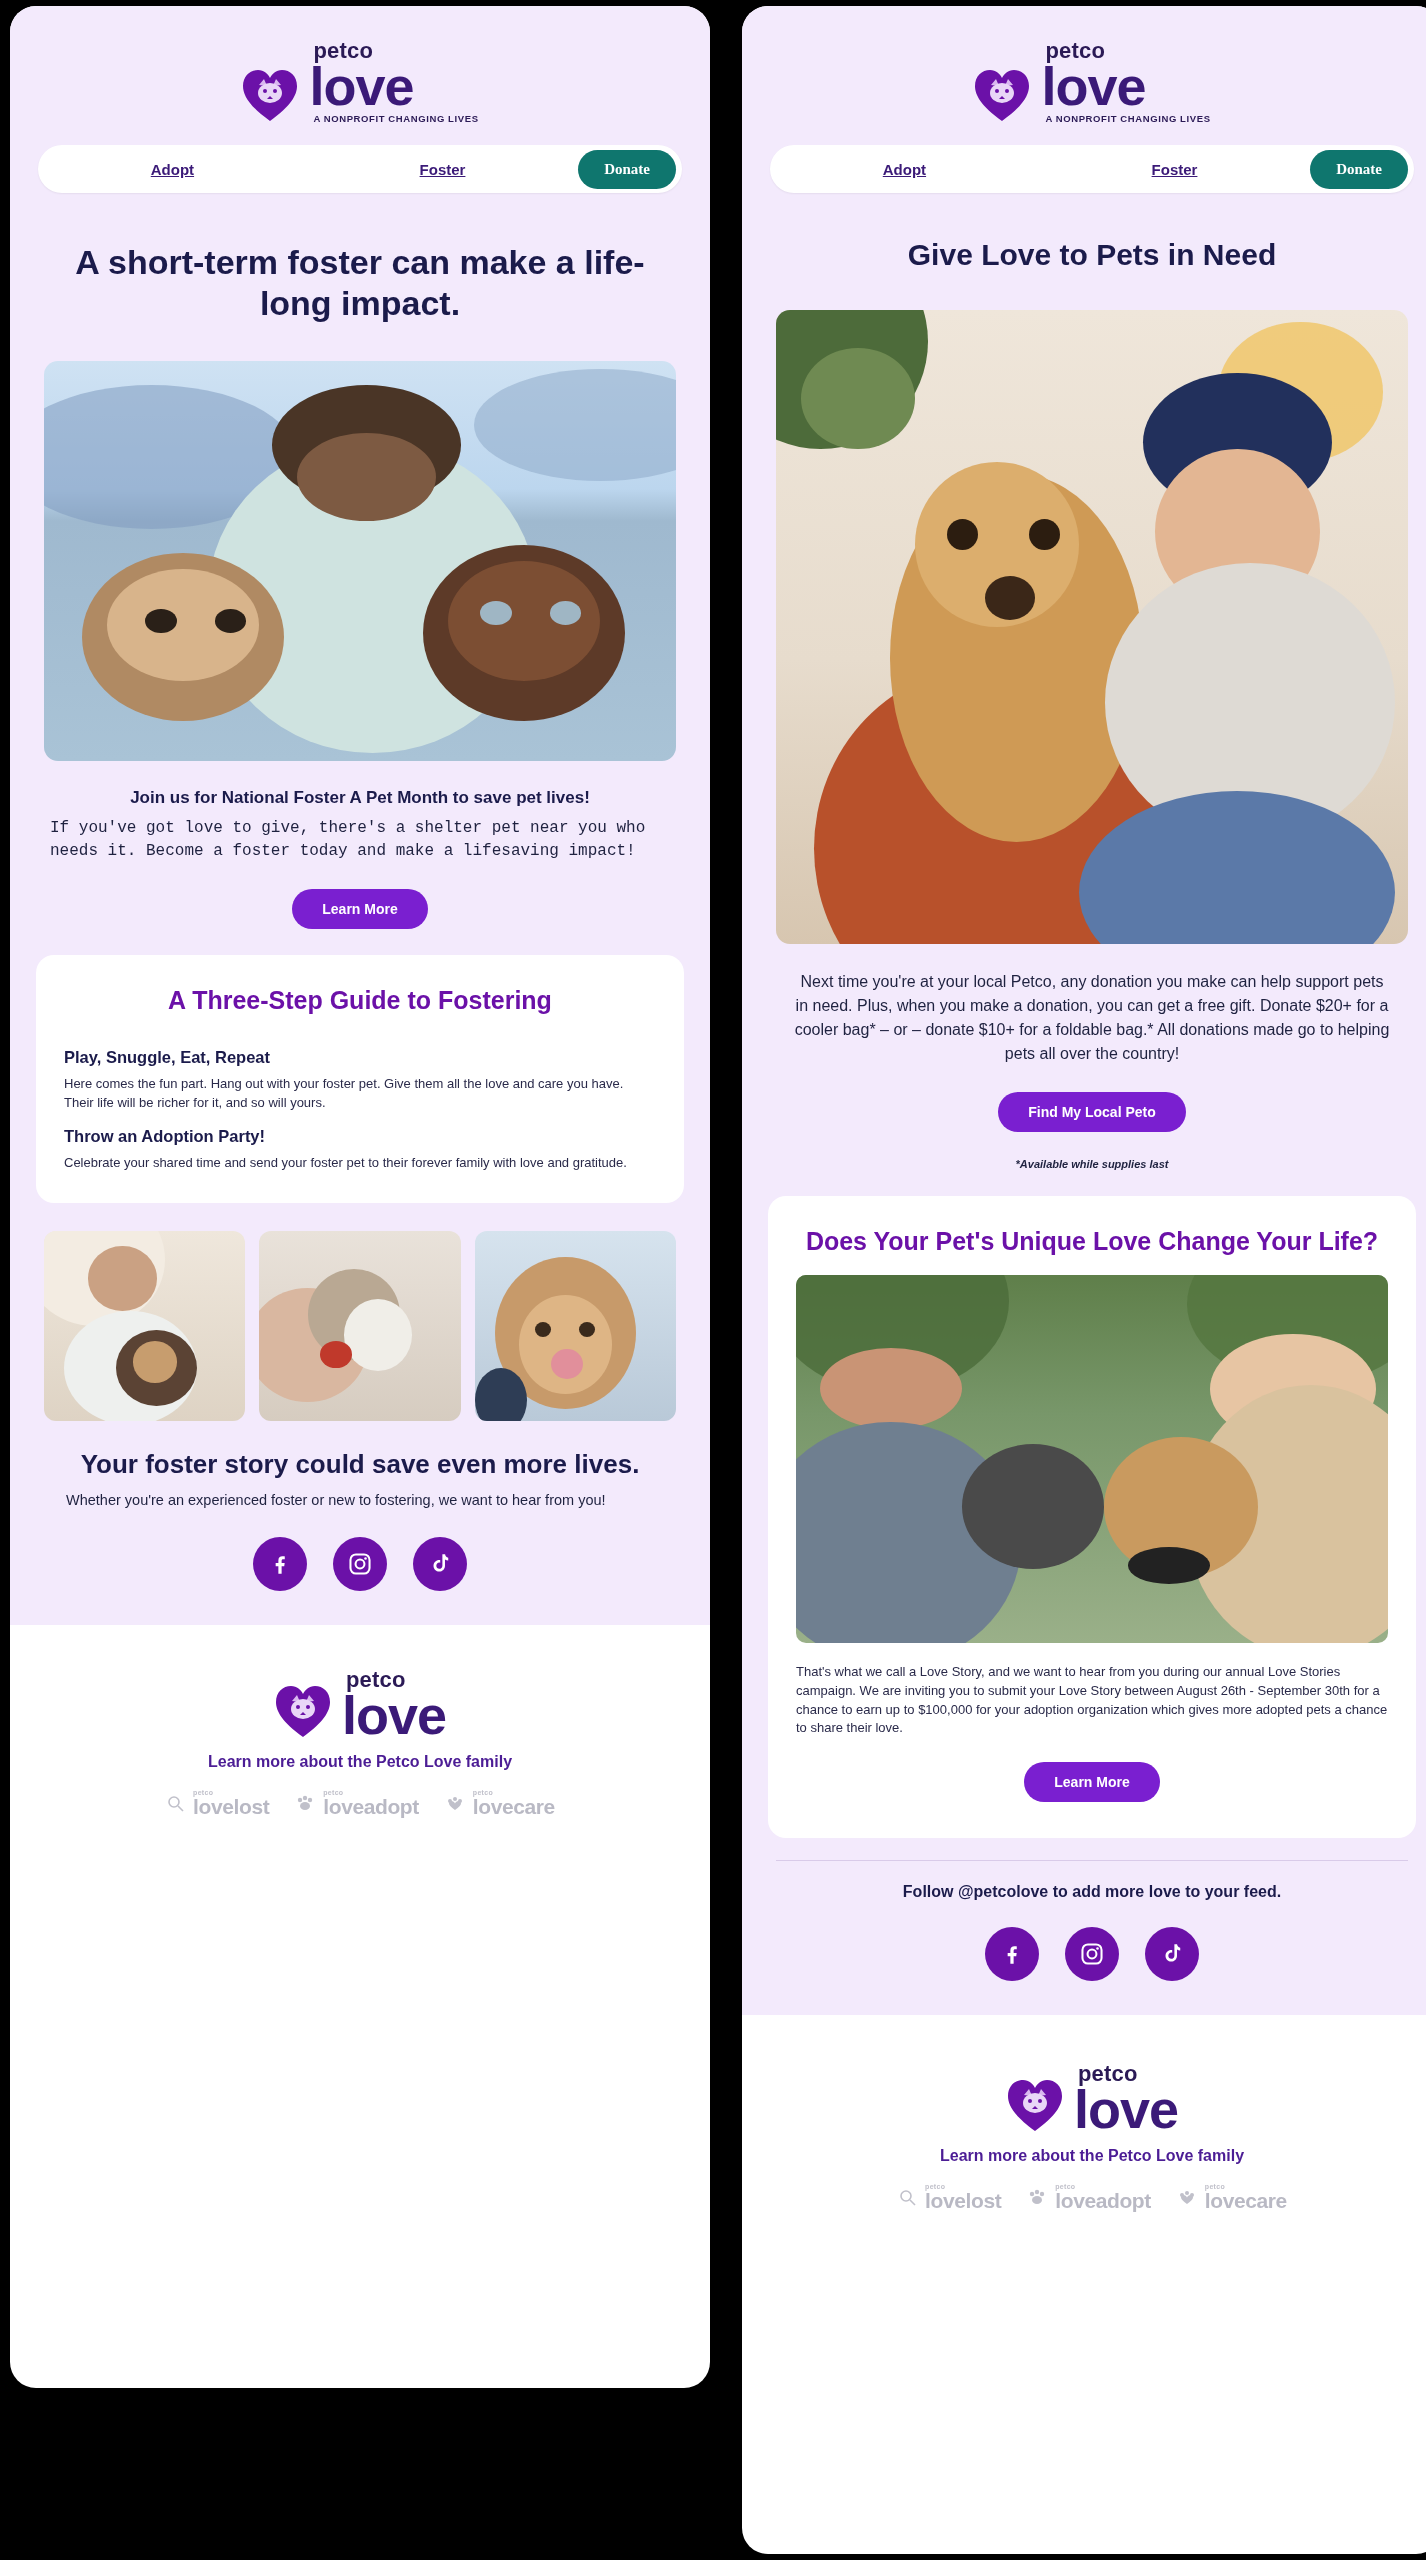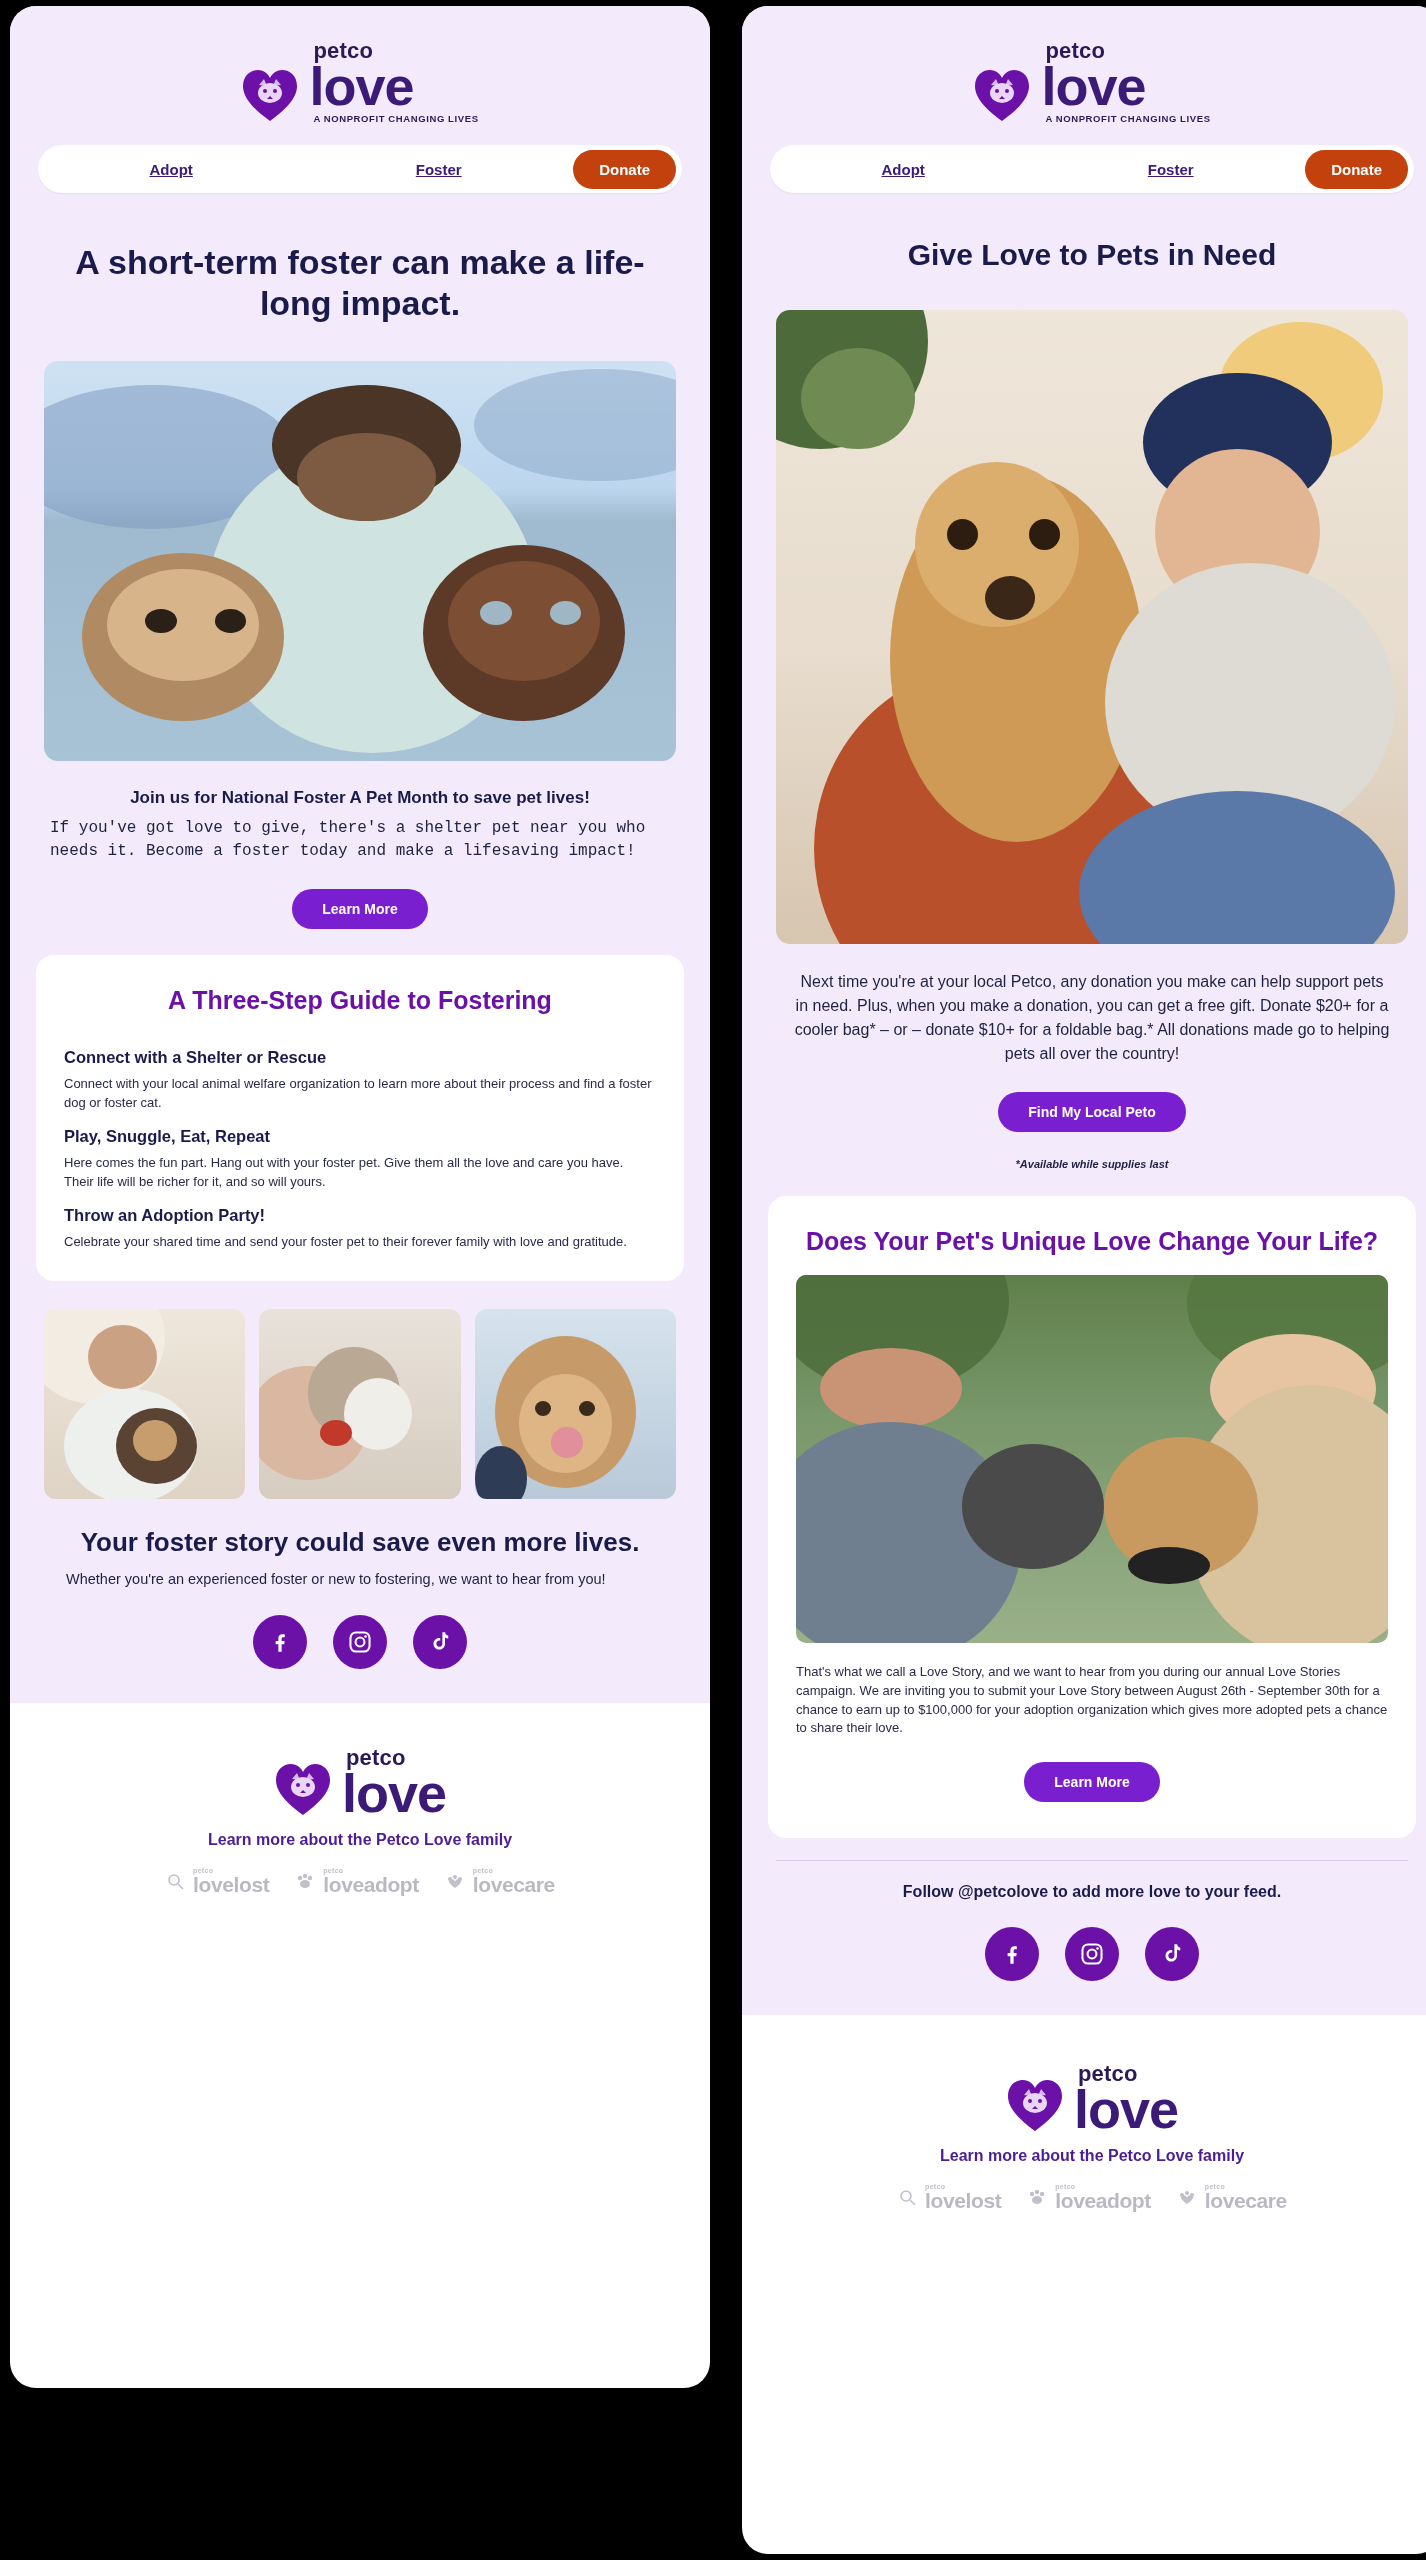--- a/index.html
+++ b/index.html
@@ -19,21 +19,21 @@
   .heart-svg{display:block;}
   .logo-type{display:flex;flex-direction:column;align-items:flex-start;line-height:1;}
   .logo-petco{font-size:22px;font-weight:bold;color:#2b1a56;letter-spacing:.2px;margin-bottom:2px;margin-left:4px;}
   .logo-love{font-size:54px;font-weight:bold;color:#3b1a78;letter-spacing:-1px;line-height:.85;}
   .logo-tag{font-size:9.5px;font-weight:bold;color:#2b1a56;letter-spacing:.6px;margin-top:4px;margin-left:4px;}
 
   
   .navbar{margin:0 28px;background:#fff;border-radius:28px;height:48px;display:flex;align-items:center;justify-content:space-between;padding:0 6px 0 0;box-shadow:0 1px 2px rgba(0,0,0,.06);}
   .nav-links{display:flex;flex:1;justify-content:space-around;align-items:center;}
   .nav-link{font-size:15px;color:#3b1a78;text-decoration:underline;font-weight:600;}
-  .donate-btn{background:#c2410c;color:#fff;font-size:15px;font-weight:bold;border-radius:24px;padding:11px 26px;border:none;}
+  .donate-btn{background:#0f766e;color:#fff;font-size:15px;font-weight:bold;border-radius:24px;padding:11px 26px;border:none;font-family:Liberation Serif, serif;}
 
   
   .headline{font-size:34px;font-weight:bold;color:#1b1b4b;text-align:center;line-height:1.2;padding:26px 40px 14px 40px;}
   .headline2{font-size:30px;font-weight:bold;color:#1b1b4b;text-align:center;line-height:1.2;padding:24px 40px 16px 40px;}
 
   
   .hero{margin:6px 34px 0 34px;border-radius:14px;height:400px;overflow:hidden;position:relative;}
   .hero2{margin:6px 34px 0 34px;border-radius:14px;height:634px;overflow:hidden;position:relative;}
 
   .sub-bold{font-size:17px;font-weight:bold;color:#1b1b4b;text-align:center;padding:26px 34px 8px 34px;line-height:1.3;}
@@ -140,24 +140,20 @@
       <div class="body-text">If you've got love to give, there's a shelter pet near you who needs it. Become a foster today and make a lifesaving impact!</div>
 
       <div class="cta-wrap">
         <button class="cta">Learn More</button>
       </div>
 
       <div class="card">
         <div class="card-title">A Three-Step Guide to Fostering</div>
 
         <div>
-          <div class="step-h">Connect with a Shelter or Rescue</div>
-          <p class="step-p">Connect with your local animal welfare organization to learn more about their process and find a foster dog or foster cat.</p>
-        </div>
-        <div>
           <div class="step-h">Play, Snuggle, Eat, Repeat</div>
           <p class="step-p">Here comes the fun part. Hang out with your foster pet. Give them all the love and care you have. Their life will be richer for it, and so will yours.</p>
         </div>
         <div>
           <div class="step-h">Throw an Adoption Party!</div>
           <p class="step-p">Celebrate your shared time and send your foster pet to their forever family with love and gratitude.</p>
         </div>
       </div>
 
       <div class="strip">

